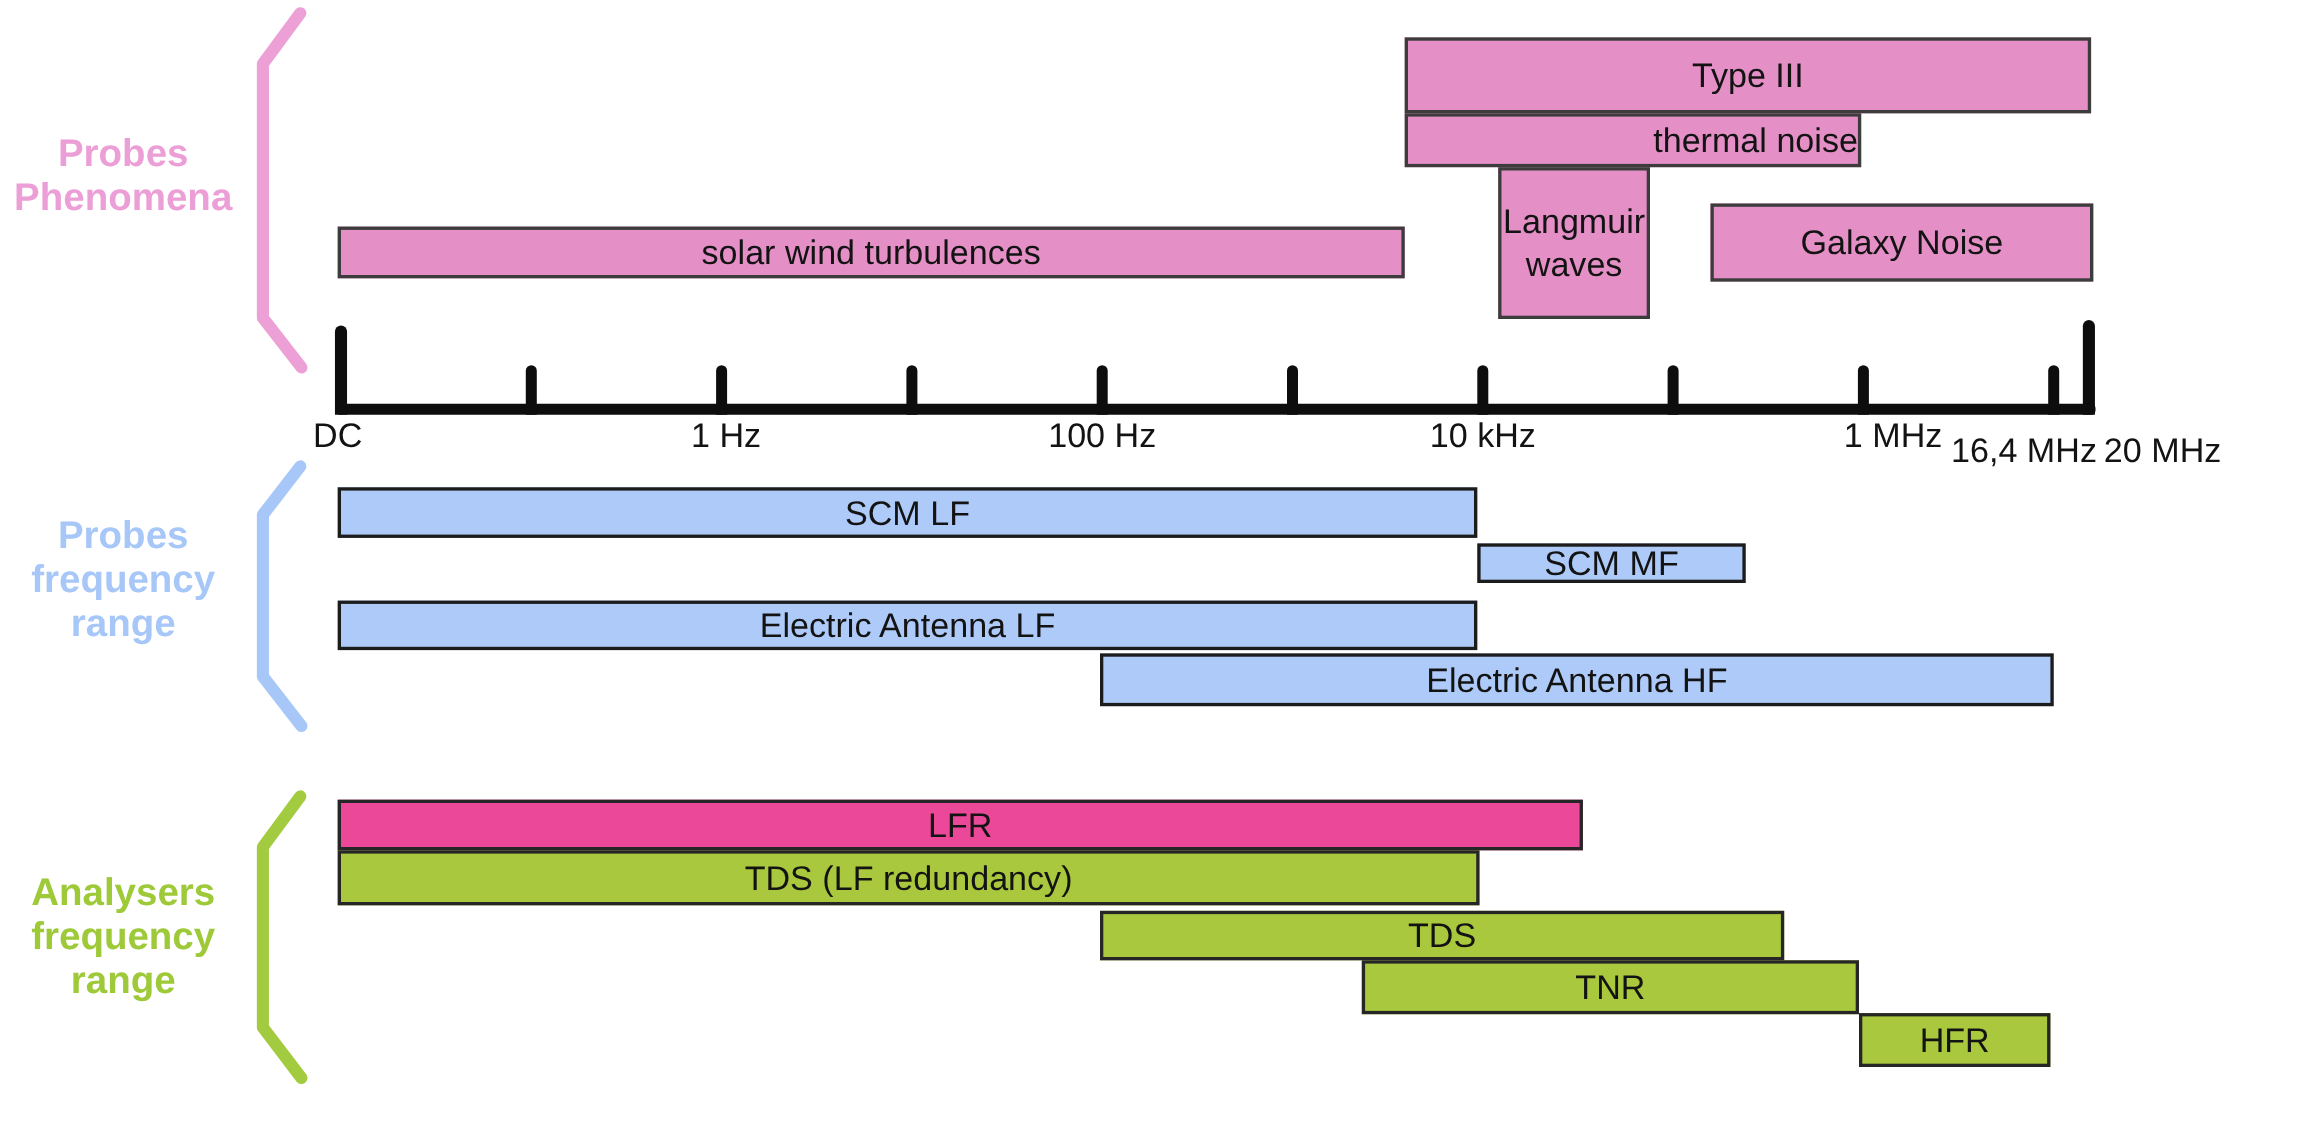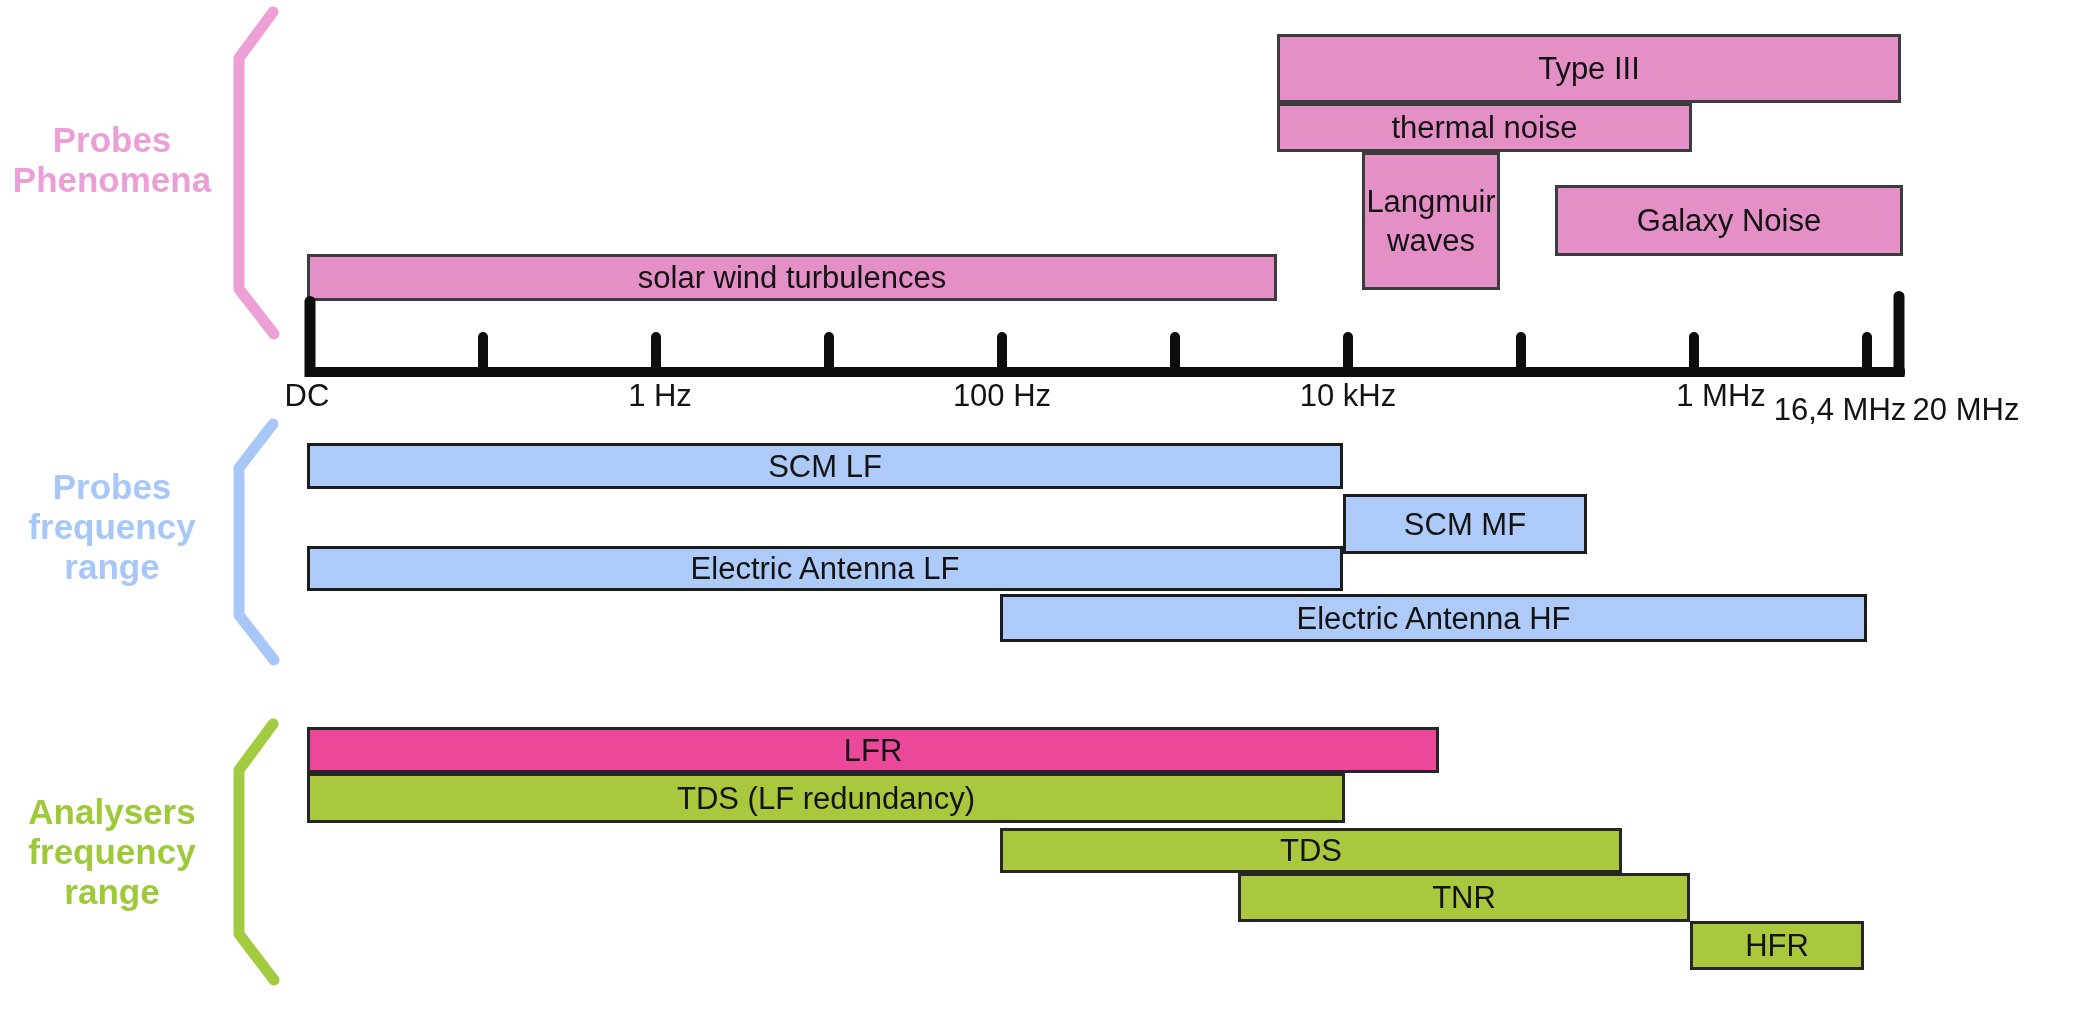--- a/index.html
+++ b/index.html
@@ -45,37 +45,37 @@
       <div class="section-label" style="left: 112px; top: 792px; color: rgb(158, 201, 56);">
         <div>Analysers</div>
         <div>frequency</div>
         <div>range</div>
       </div>
     </div>
   <div id="bars-root">
       <div class="bar" style="left: 1277px; top: 34px; width: 624px; height: 69px; background: rgb(228, 143, 198); border: 3px solid rgb(60, 60, 60);">
         <div>Type III</div>
       </div>
-      <div class="bar" style="left: 1277px; top: 103px; width: 415px; height: 49px; background: rgb(228, 143, 198); border: 3px solid rgb(60, 60, 60);">
+      <div class="bar" style="left: 1277px; top: 103px; width: 415px; height: 49px; background: rgb(228, 143, 198); border: 3px solid rgb(60, 60, 60); align-items: flex-end;">
         <div>thermal noise</div>
       </div>
       <div class="bar" style="left: 1362px; top: 152px; width: 138px; height: 138px; background: rgb(228, 143, 198); border: 3px solid rgb(60, 60, 60);">
         <div>Langmuir</div>
         <div>waves</div>
       </div>
-      <div class="bar" style="left: 307px; top: 206px; width: 970px; height: 47px; background: rgb(228, 143, 198); border: 3px solid rgb(60, 60, 60); margin-top: 48px;">
+      <div class="bar" style="left: 307px; top: 206px; width: 970px; height: 47px; background: rgb(228, 143, 198); border: 3px solid rgb(60, 60, 60);">
         <div>solar wind turbulences</div>
       </div>
       <div class="bar" style="left: 1555px; top: 185px; width: 348px; height: 71px; background: rgb(228, 143, 198); border: 3px solid rgb(60, 60, 60);">
         <div>Galaxy Noise</div>
       </div>
       <div class="bar" style="left: 307px; top: 443px; width: 1036px; height: 46px; background: rgb(173, 202, 248); border: 3px solid rgb(28, 28, 28);">
         <div>SCM LF</div>
       </div>
-      <div class="bar" style="left: 1343px; top: 494px; width: 244px; height: 60px; background: rgb(173, 202, 248); border: 3px solid rgb(28, 28, 28);">
+      <div class="bar" style="left: 1343px; top: 494px; width: 244px; height: 36px; background: rgb(173, 202, 248); border: 3px solid rgb(28, 28, 28);">
         <div>SCM MF</div>
       </div>
       <div class="bar" style="left: 307px; top: 546px; width: 1036px; height: 45px; background: rgb(173, 202, 248); border: 3px solid rgb(28, 28, 28);">
         <div>Electric Antenna LF</div>
       </div>
       <div class="bar" style="left: 1000px; top: 594px; width: 867px; height: 48px; background: rgb(173, 202, 248); border: 3px solid rgb(28, 28, 28);">
         <div>Electric Antenna HF</div>
       </div>
       <div class="bar" style="left: 307px; top: 727px; width: 1132px; height: 46px; background: #ec4899; border: 3px solid rgb(38, 38, 38); justify-content: flex-end;">
         <div>LFR</div>

